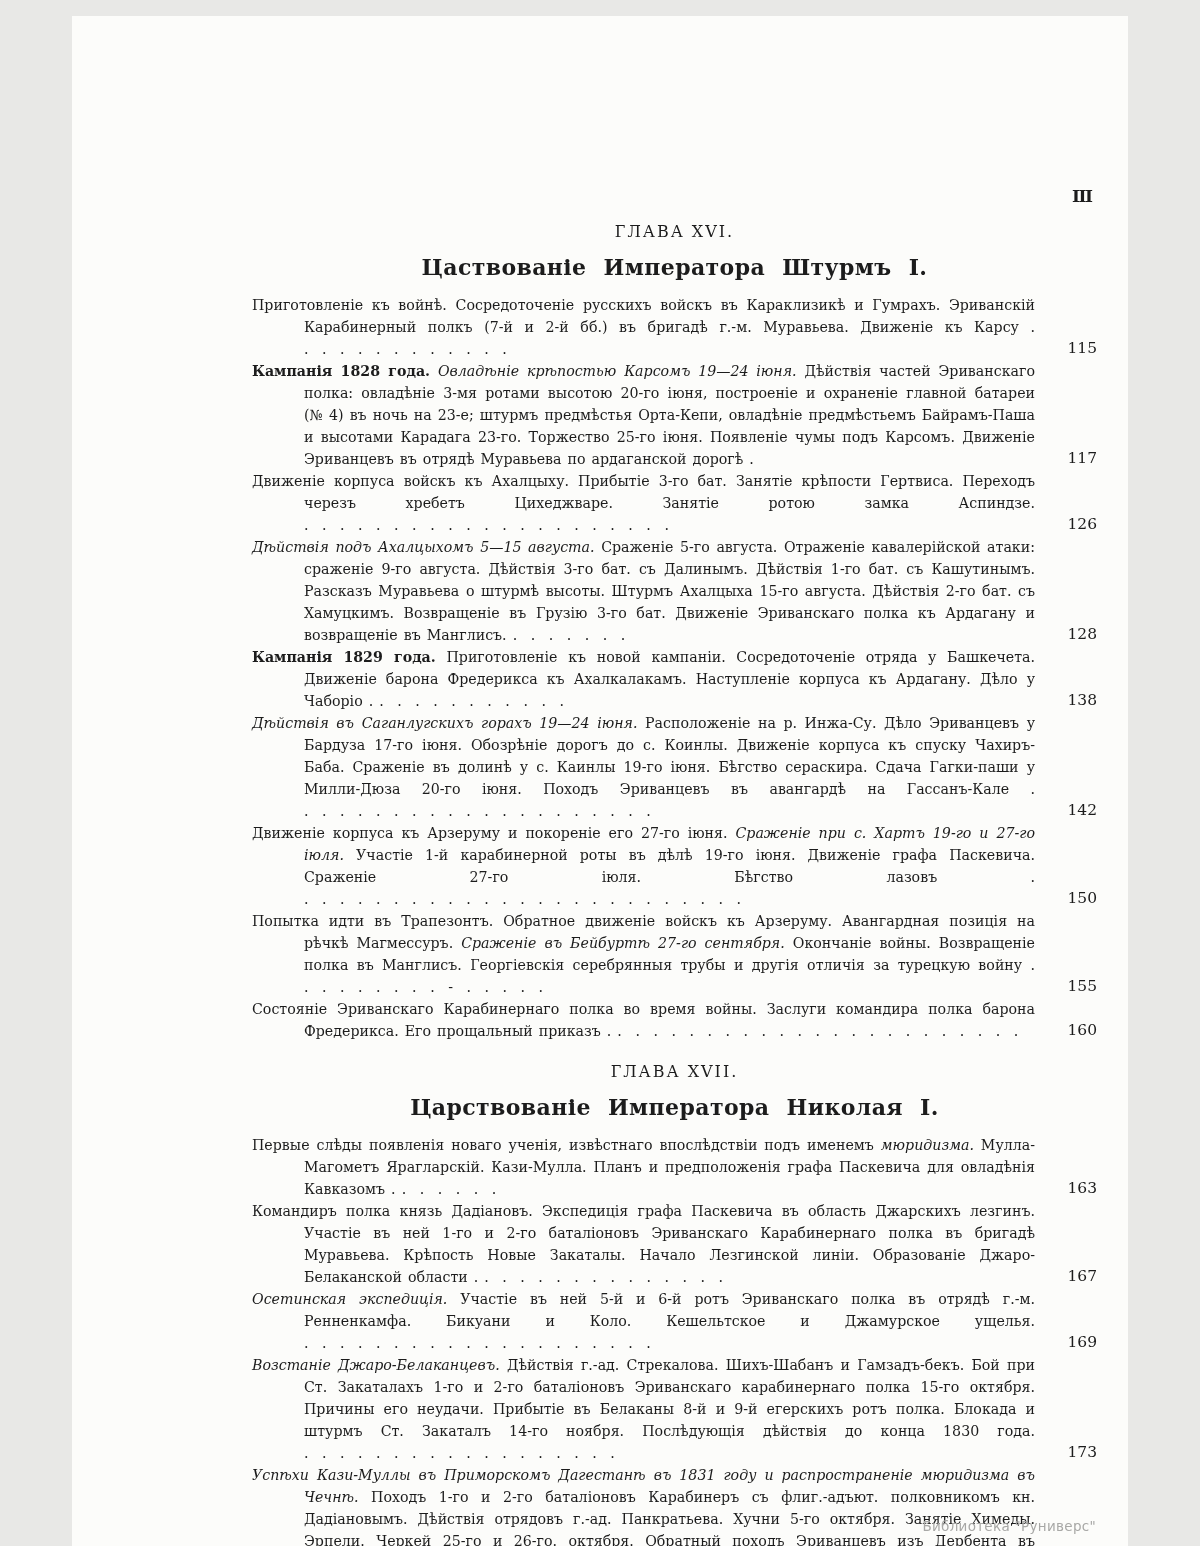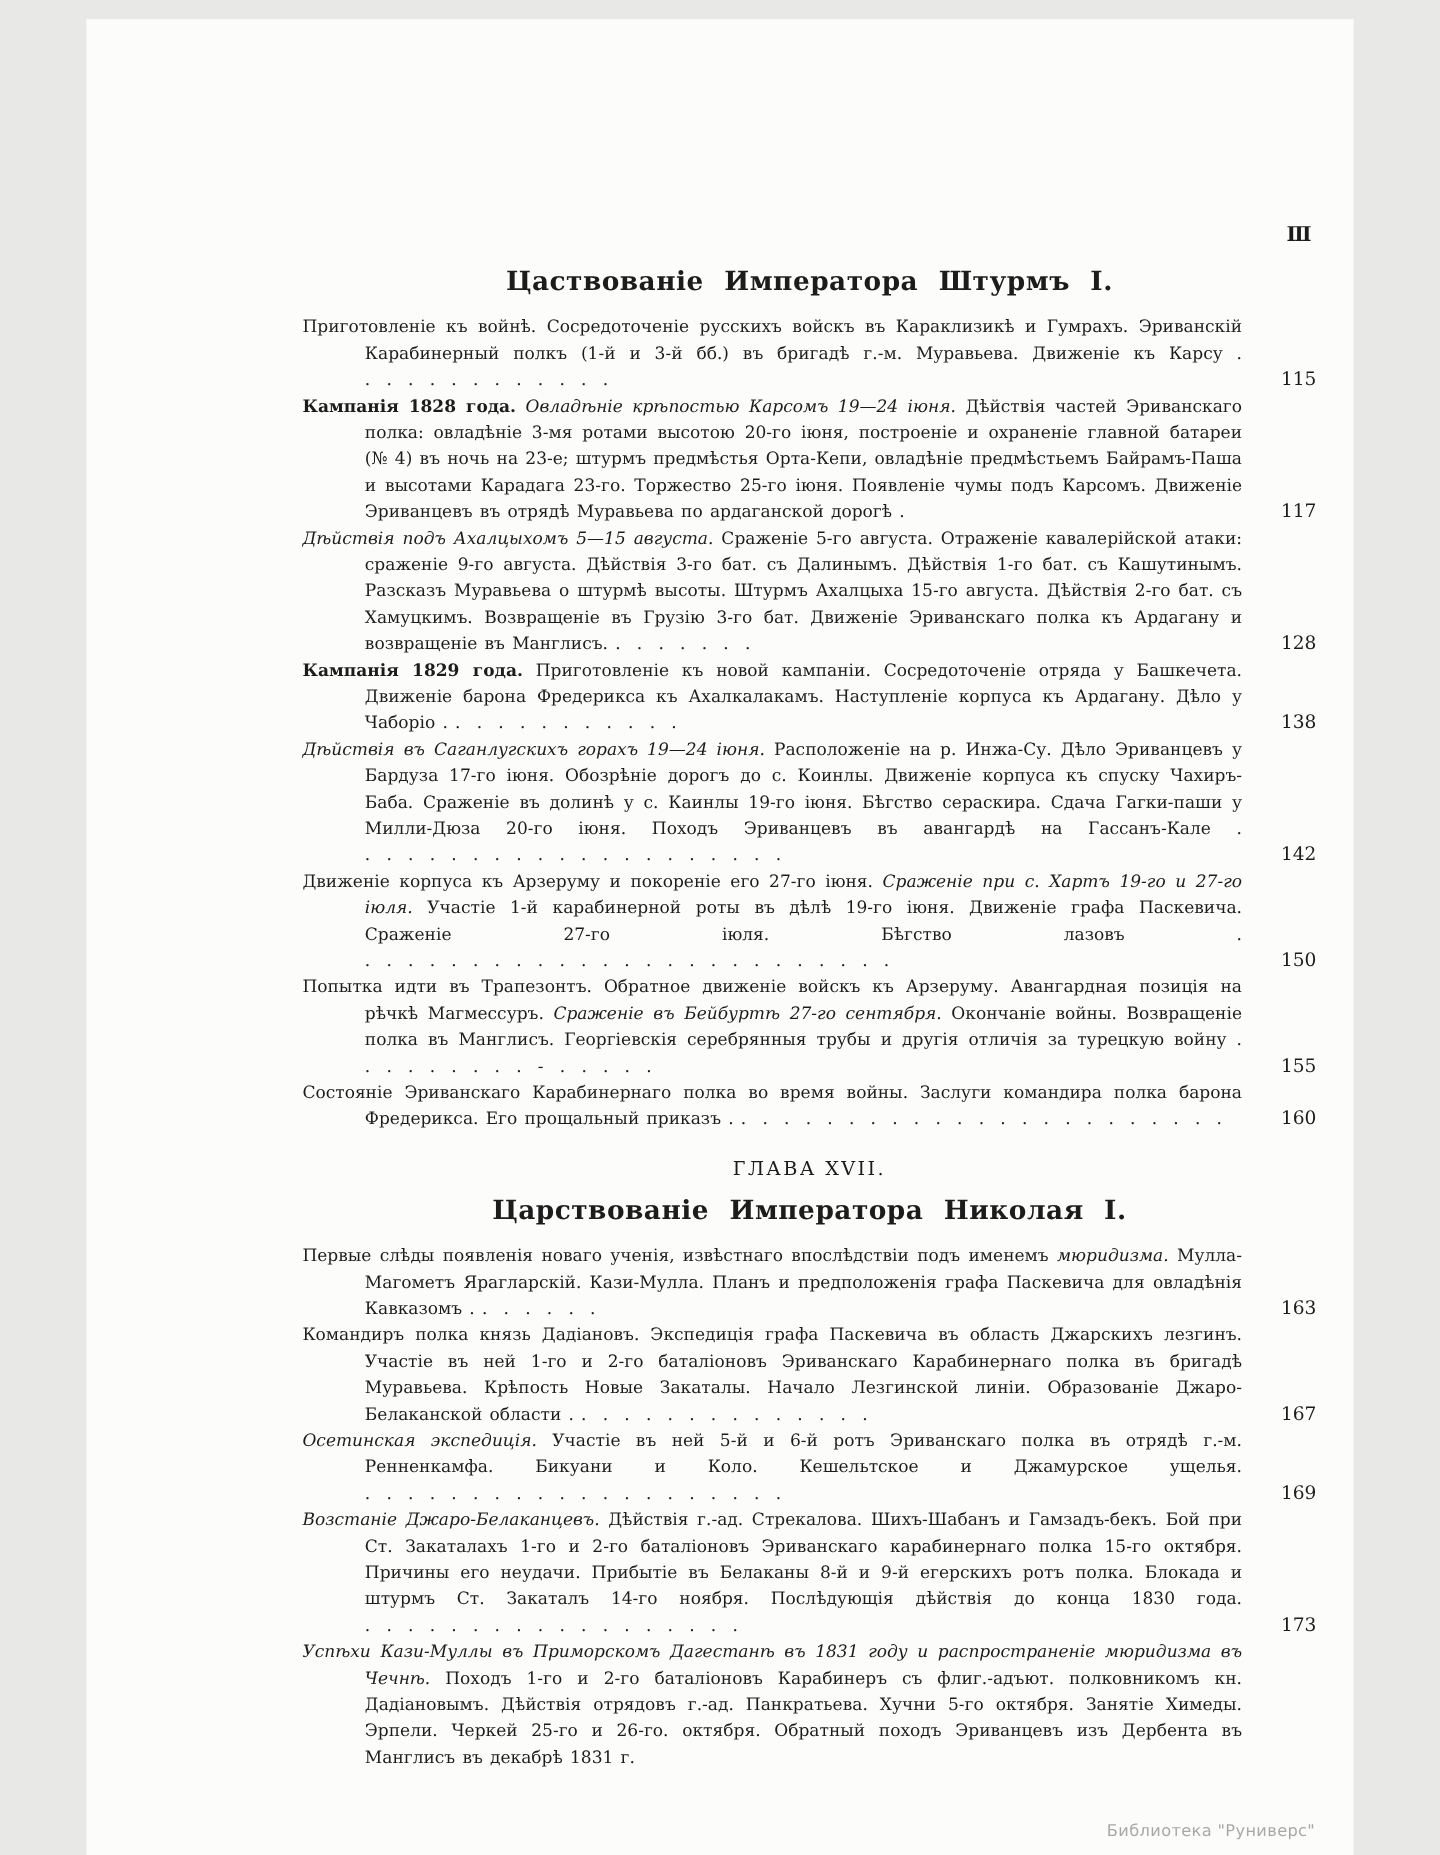--- a/index.html
+++ b/index.html
@@ -54,29 +54,34 @@
     font-size:13.5px;color:#a8a8a6;letter-spacing:.3px;
   }
 </style>
 </head>
 <body>
 
 <div class="page">
   <div class="folio">III</div>
   <div class="content">
       <section class="chapter">
+        <div class="chapter-heading">ГЛАВА XVI.</div>
         <div class="chapter-title">Цаствованіе Императора Штурмъ I.</div>
         <div class="entries">
           <div class="entry">
-            <span class="etext"><span class="seg roman">Приготовленіе къ войнѣ. Сосредоточеніе русскихъ войскъ въ Караклизикѣ и Гумрахъ. Эриванскій Карабинерный полкъ (1-й и 3-й бб.) въ бригадѣ г.-м. Муравьева. Движеніе къ Карсу .</span> <span class="leader">. . . . . . . . . . . .</span></span>
+            <span class="etext"><span class="seg roman">Приготовленіе къ войнѣ. Сосредоточеніе русскихъ войскъ въ Караклизикѣ и Гумрахъ. Эриванскій Карабинерный полкъ (7-й и 2-й бб.) въ бригадѣ г.-м. Муравьева. Движеніе къ Карсу .</span> <span class="leader">. . . . . . . . . . . .</span></span>
             <span class="pagenum">115</span>
           </div>
           <div class="entry">
             <span class="etext"><span class="seg bold">Кампанія 1828 года.</span> <span class="seg italic">Овладѣніе крѣпостью Карсомъ 19—24 іюня.</span> <span class="seg roman">Дѣйствія частей Эриванскаго полка: овладѣніе 3-мя ротами высотою 20-го іюня, построеніе и охраненіе главной батареи (№ 4) въ ночь на 23-е; штурмъ предмѣстья Орта-Кепи, овладѣніе предмѣстьемъ Байрамъ-Паша и высотами Карадага 23-го. Торжество 25-го іюня. Появленіе чумы подъ Карсомъ. Движеніе Эриванцевъ въ отрядѣ Муравьева по ардаганской дорогѣ .</span></span>
             <span class="pagenum">117</span>
+          </div>
+          <div class="entry">
+            <span class="etext"><span class="seg roman">Движеніе корпуса войскъ къ Ахалцыху. Прибытіе 3-го бат. Занятіе крѣпости Гертвиса. Переходъ черезъ хребетъ Цихеджваре. Занятіе ротою замка Аспиндзе.</span> <span class="leader">. . . . . . . . . . . . . . . . . . . . .</span></span>
+            <span class="pagenum">126</span>
           </div>
           <div class="entry">
             <span class="etext"><span class="seg italic">Дѣйствія подъ Ахалцыхомъ 5—15 августа.</span> <span class="seg roman">Сраженіе 5-го августа. Отраженіе кавалерійской атаки: сраженіе 9-го августа. Дѣйствія 3-го бат. съ Далинымъ. Дѣйствія 1-го бат. съ Кашутинымъ. Разсказъ Муравьева о штурмѣ высоты. Штурмъ Ахалцыха 15-го августа. Дѣйствія 2-го бат. съ Хамуцкимъ. Возвращеніе въ Грузію 3-го бат. Движеніе Эриванскаго полка къ Ардагану и возвращеніе въ Манглисъ.</span> <span class="leader">. . . . . . .</span></span>
             <span class="pagenum">128</span>
           </div>
           <div class="entry">
             <span class="etext"><span class="seg bold">Кампанія 1829 года.</span> <span class="seg roman">Приготовленіе къ новой кампаніи. Сосредоточеніе отряда у Башкечета. Движеніе барона Фредерикса къ Ахалкалакамъ. Наступленіе корпуса къ Ардагану. Дѣло у Чаборіо .</span> <span class="leader">. . . . . . . . . . .</span></span>
             <span class="pagenum">138</span>
           </div>
           <div class="entry">

